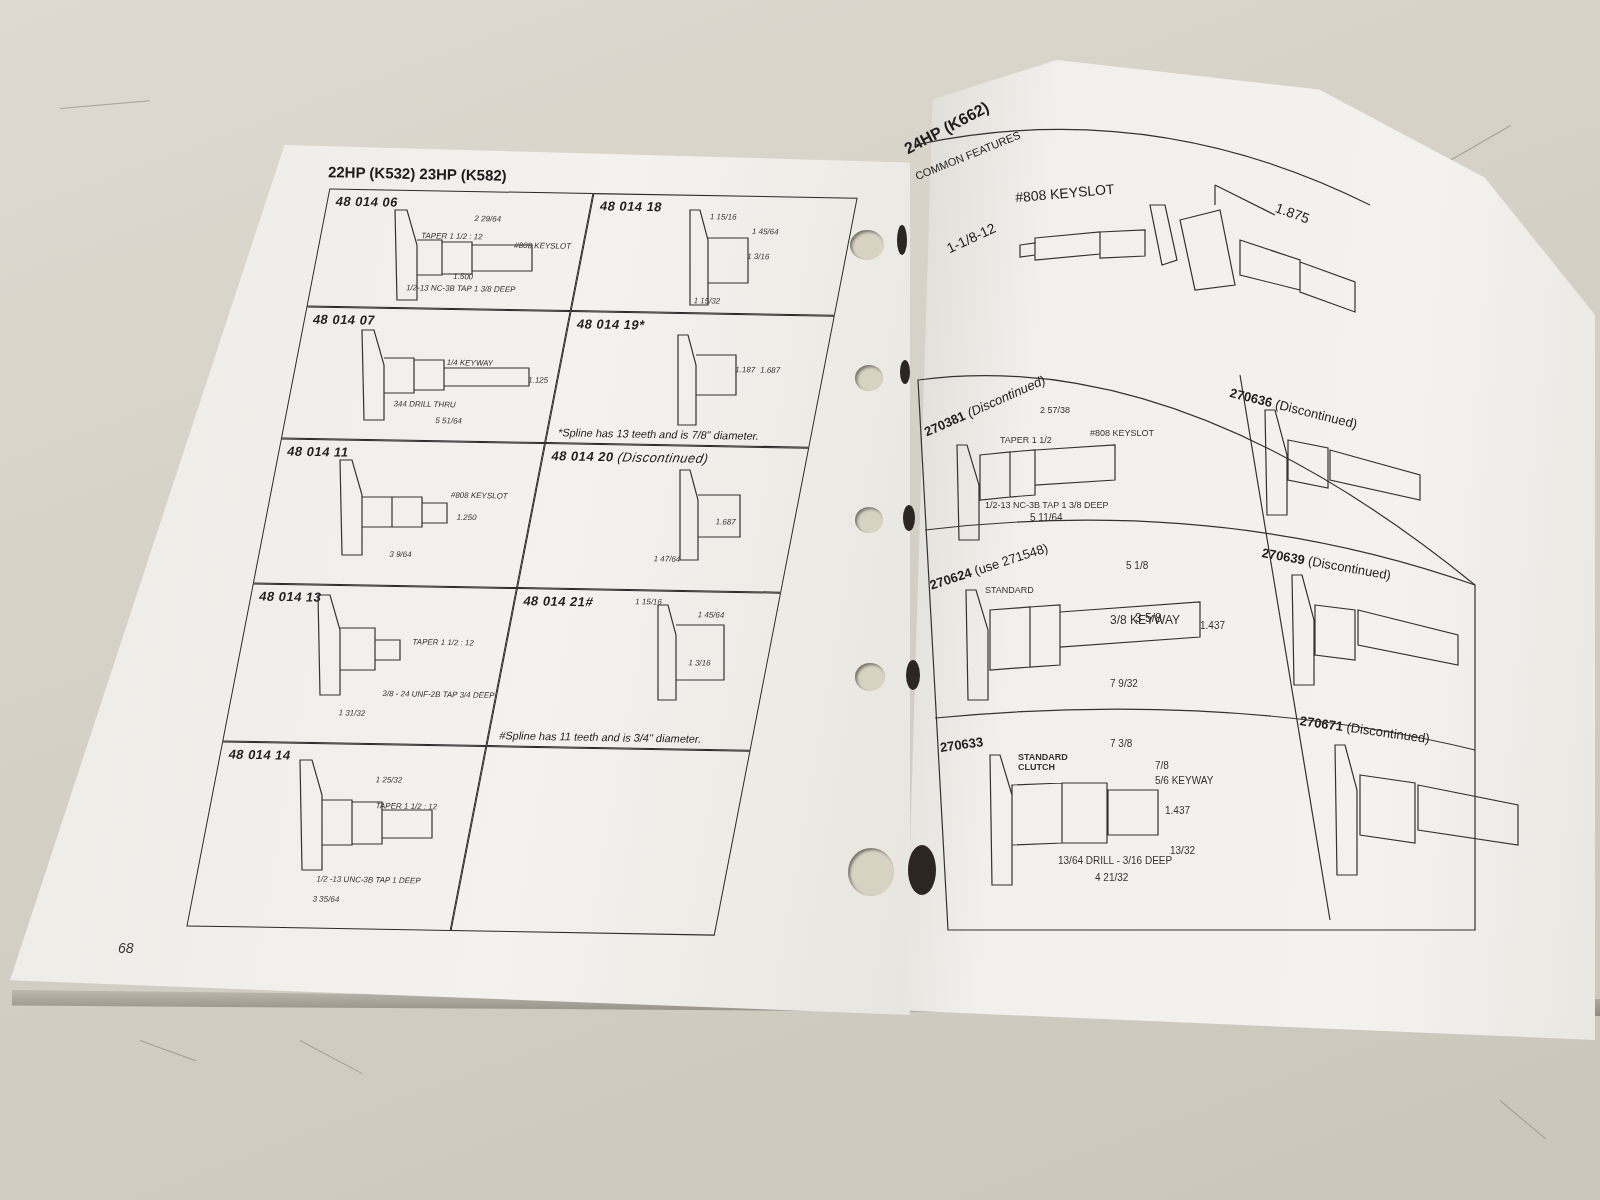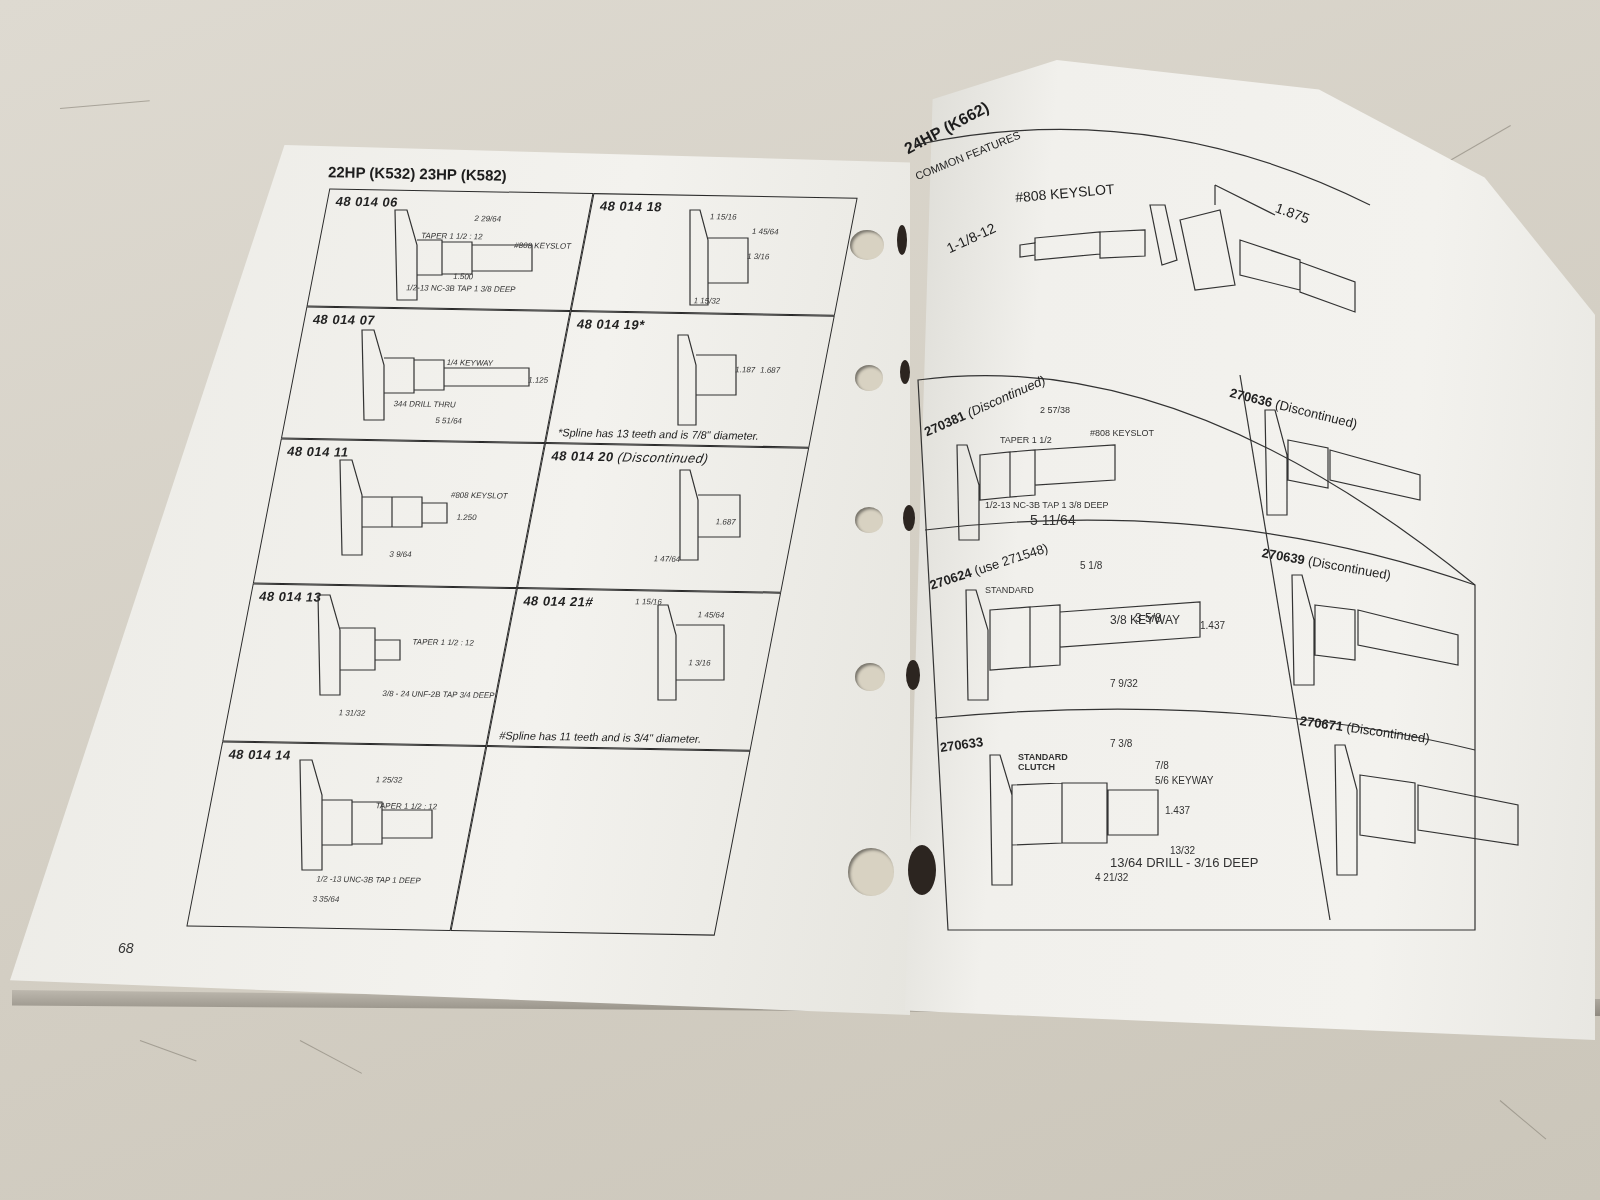--- a/index.html
+++ b/index.html
@@ -169,41 +169,41 @@
   </g>
 </svg>
 
 <div class="grid-right"></div>
 
 <span class="rcell-label" style="left:925px;top:425px;transform:rotate(-24deg);transform-origin:left center"><b>270381</b> <i>(Discontinued)</i></span>
 <span class="dim" style="left:1040px;top:405px;font-size:9px">2 57/38</span>
 <span class="dim" style="left:1000px;top:435px;font-size:9px">TAPER 1 1/2</span>
 <span class="dim" style="left:1090px;top:428px;font-size:9px">#808 KEYSLOT</span>
 <span class="dim" style="left:985px;top:500px;font-size:9px">1/2-13 NC-3B TAP 1 3/8 DEEP</span>
-<span class="dim" style="left:1030px;top:512px;font-size:14px">5 11/64</span>
+<span class="dim" style="left:1030px;top:512px;font-size:10px">5 11/64</span>
 
 <span class="rcell-label" style="left:1230px;top:385px;transform:rotate(14deg);transform-origin:left center"><b>270636</b> <span>(Discontinued)</span></span>
 
 <span class="rcell-label" style="left:930px;top:578px;transform:rotate(-18deg);transform-origin:left center"><b>270624</b> <span>(use 271548)</span></span>
 <span class="dim" style="left:985px;top:585px;font-size:9px;font-weight:normal">STANDARD</span>
-<span class="dim" style="left:1080px;top:560px;font-size:10px">5 1/8</span>
+<span class="dim" style="left:1126px;top:560px;font-size:10px">5 1/8</span>
 <span class="dim" style="left:1135px;top:611px;font-size:12px">3 5/8</span>
 <span class="dim" style="left:1110px;top:613px;font-size:12px">3/8 KEYWAY</span>
 <span class="dim" style="left:1200px;top:620px;font-size:10px">1.437</span>
 <span class="dim" style="left:1110px;top:678px;font-size:10px">7 9/32</span>
 
 <span class="rcell-label" style="left:1262px;top:545px;transform:rotate(10deg);transform-origin:left center"><b>270639</b> <span>(Discontinued)</span></span>
 
 <span class="rcell-label" style="left:940px;top:740px;transform:rotate(-8deg);transform-origin:left center"><b>270633</b></span>
 <span class="dim" style="left:1018px;top:752px;font-size:9px;font-weight:bold;width:50px;white-space:normal">STANDARD CLUTCH</span>
 <span class="dim" style="left:1110px;top:738px;font-size:10px">7 3/8</span>
 <span class="dim" style="left:1155px;top:760px;font-size:10px">7/8</span>
 <span class="dim" style="left:1155px;top:775px;font-size:10px">5/6 KEYWAY</span>
 <span class="dim" style="left:1165px;top:805px;font-size:10px">1.437</span>
-<span class="dim" style="left:1110px;top:855px;font-size:13px">13/64 DRILL - 3/16 DEEP</span>
+<span class="dim" style="left:1058px;top:855px;font-size:10px">13/64 DRILL - 3/16 DEEP</span>
 <span class="dim" style="left:1170px;top:845px;font-size:10px">13/32</span>
 <span class="dim" style="left:1095px;top:872px;font-size:10px">4 21/32</span>
 
 <svg style="left:0;top:0" width="1600" height="1200">
   <g fill="none" stroke="#333" stroke-width="1.2">
     <path d="M957 445 l10 0 l12 40 l0 55 l-20 0 z M980 455 l30 -3 l0 45 l-30 3 z M1010 452 l25 -2 l0 45 l-25 2 z M1035 450 l80 -5 l0 35 l-80 5 z"></path>
     <path d="M1265 410 l10 0 l12 45 l0 60 l-20 0 z M1288 440 l40 8 l0 40 l-40 -8 z M1330 450 l90 25 l0 25 l-90 -20 z"></path>
     <path d="M966 590 l10 0 l12 40 l0 70 l-20 0 z M990 610 l40 -3 l0 60 l-40 3 z M1030 607 l30 -2 l0 60 l-30 2 z M1060 612 l140 -10 l0 35 l-140 10 z"></path>
     <path d="M1292 575 l10 0 l12 45 l0 65 l-20 0 z M1315 605 l40 5 l0 50 l-40 -5 z M1358 610 l100 25 l0 30 l-100 -20 z"></path>
     <path d="M990 755 l10 0 l12 40 l0 90 l-20 0 z M1012 785 l50 -2 l0 60 l-50 2 z M1062 783 l45 0 l0 60 l-45 0 z M1108 790 l50 0 l0 45 l-50 0 z"></path>

